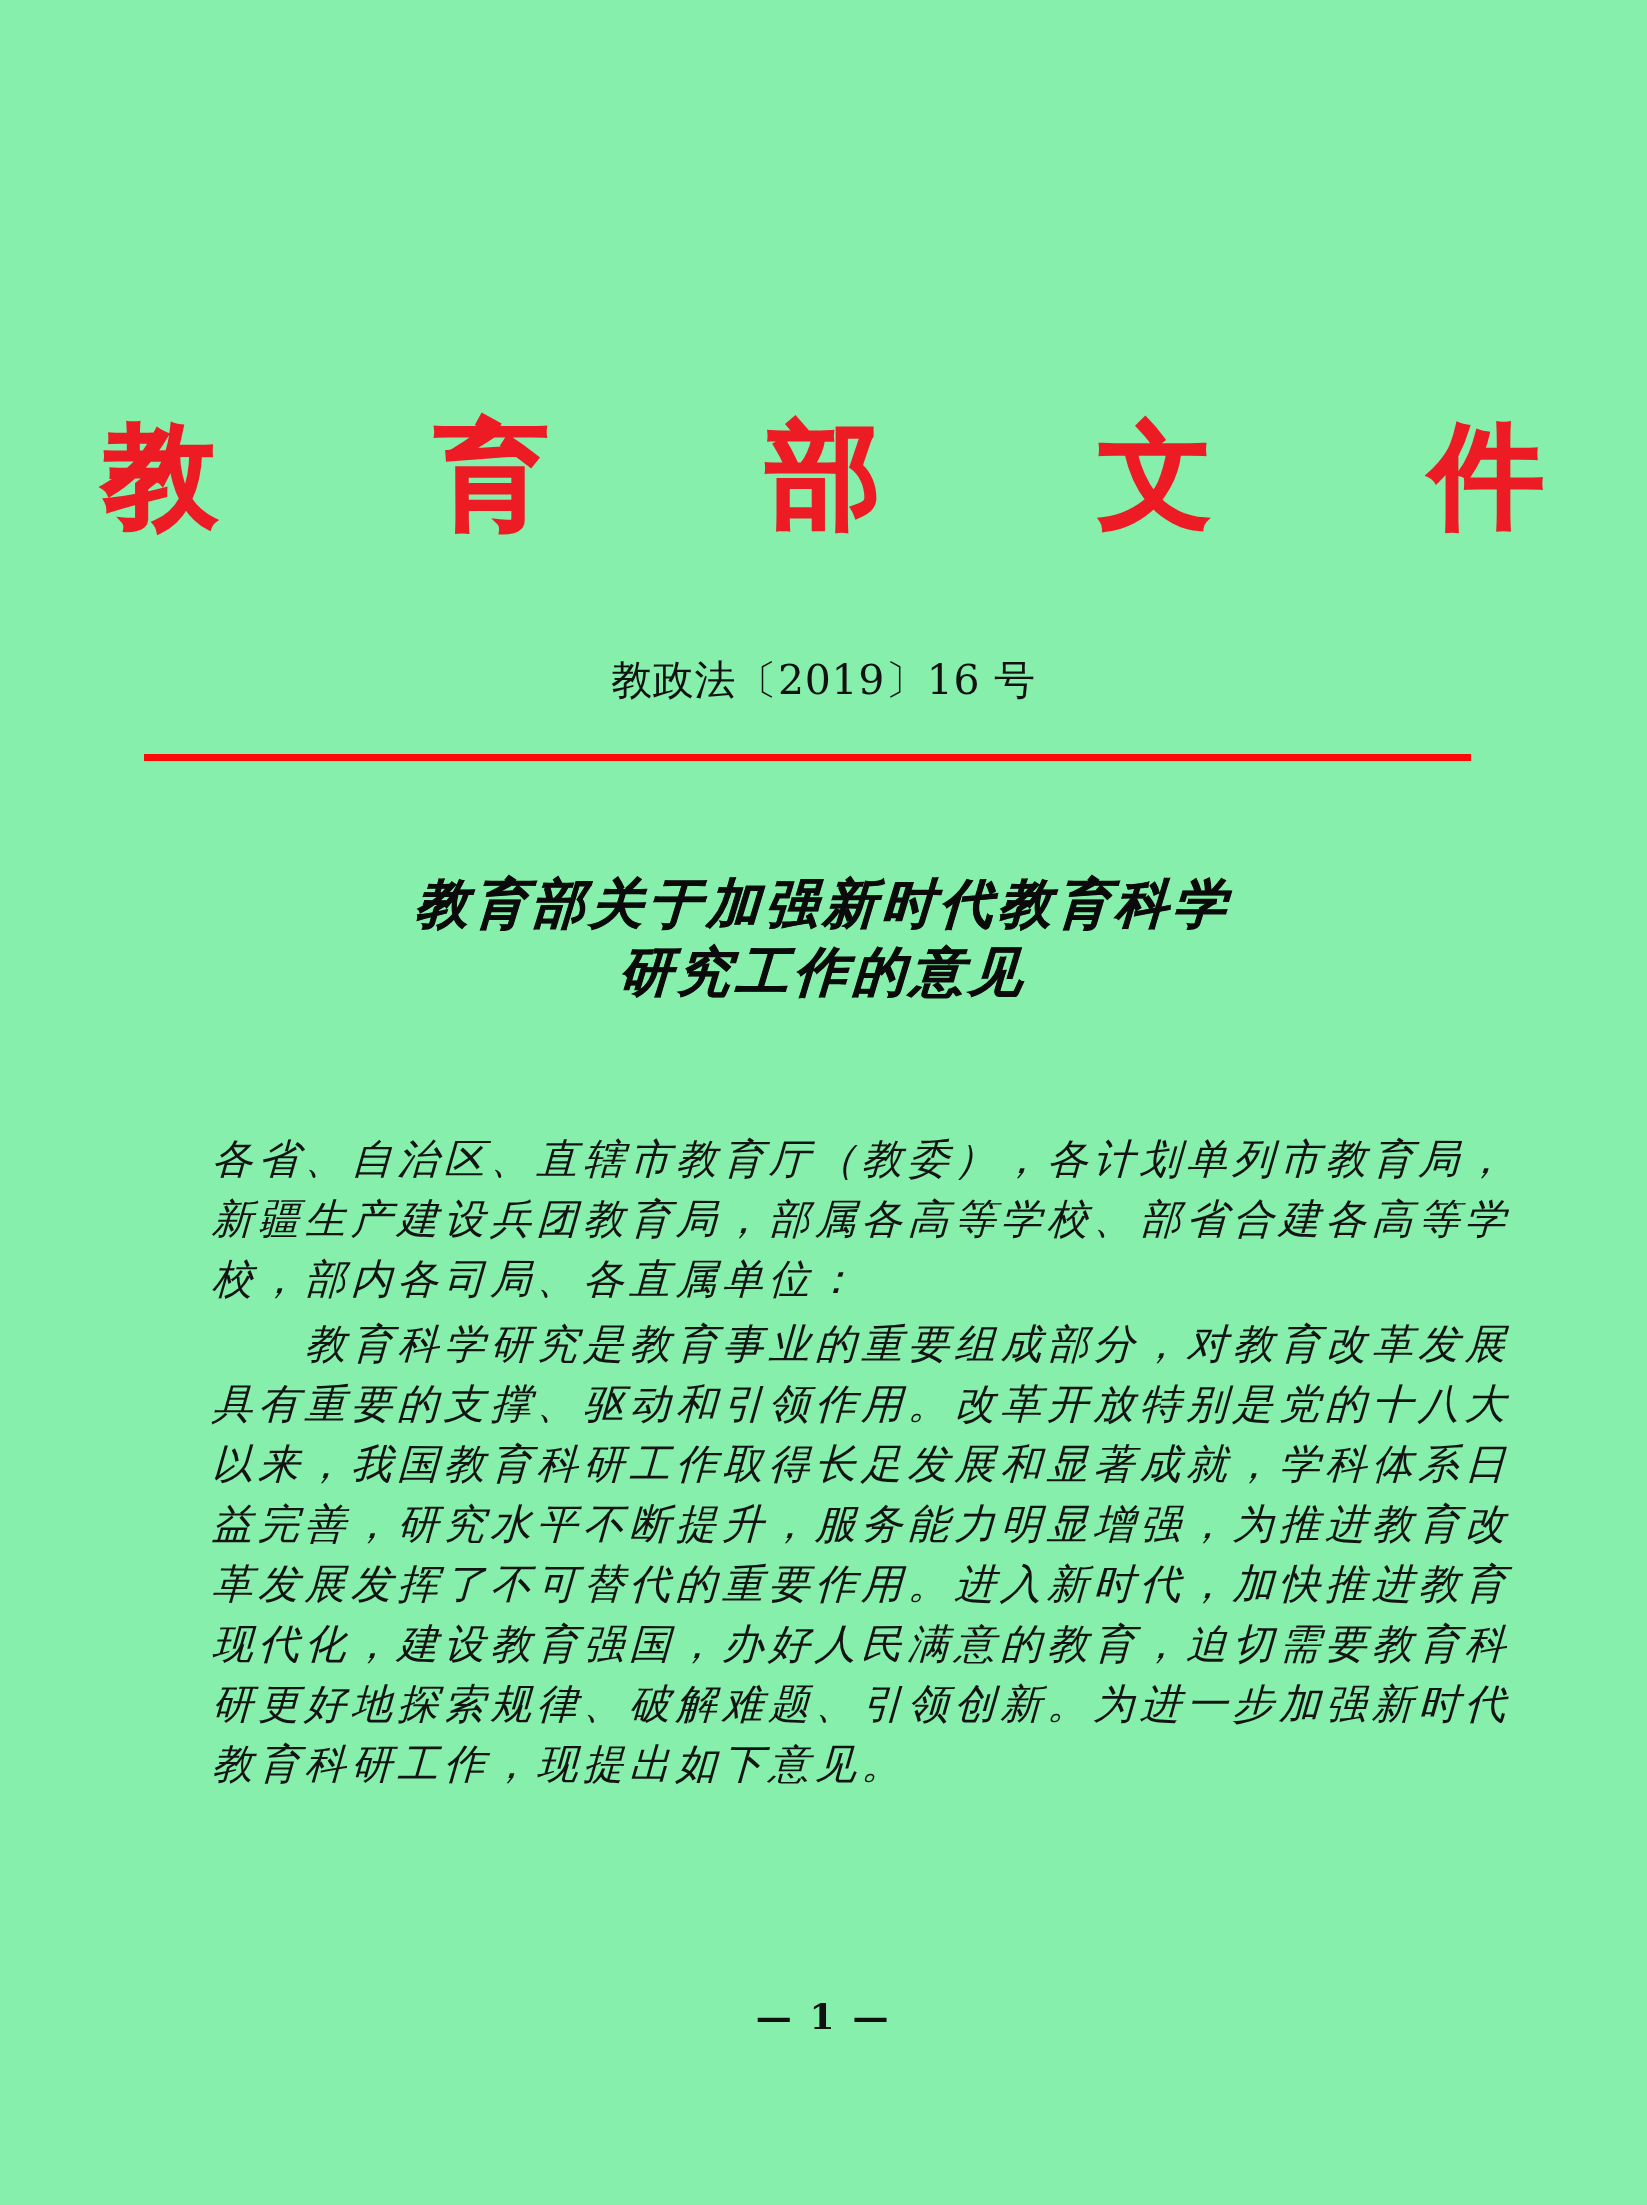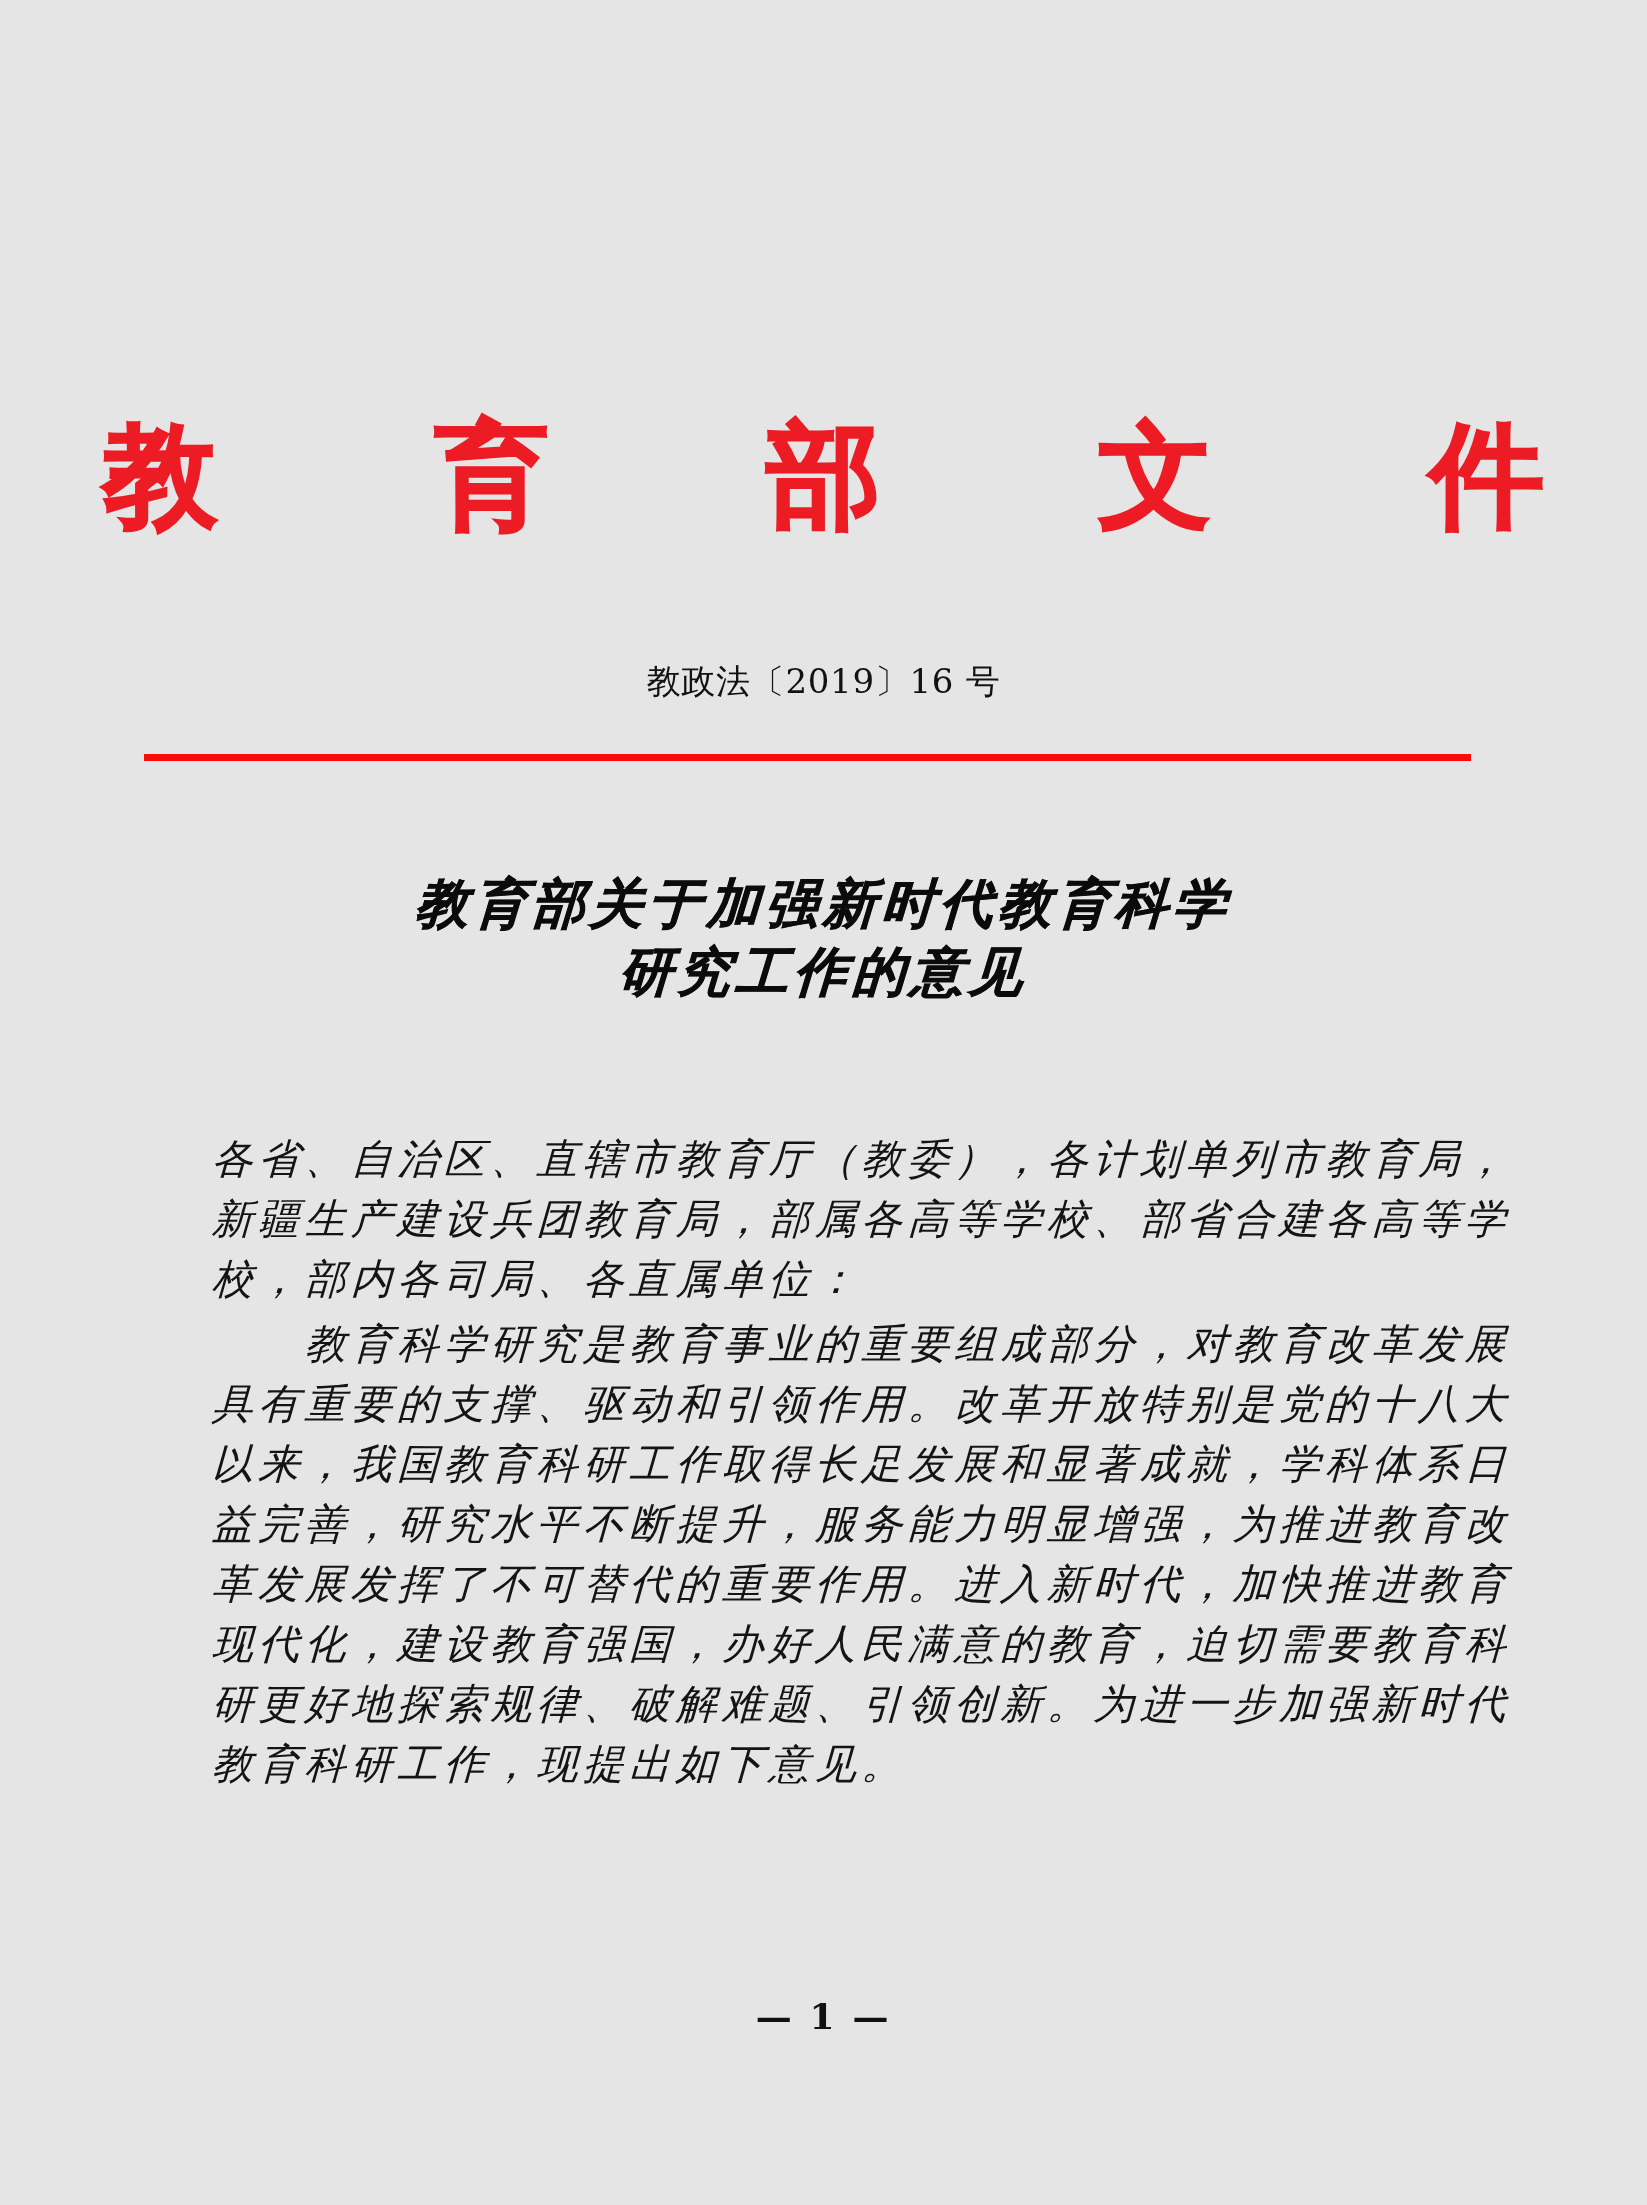--- a/index.html
+++ b/index.html
@@ -48,21 +48,21 @@
     left: 0;
     right: 0;
     top: 654px;
     height: 53px;
     display: flex;
     align-items: center;
     justify-content: center;
   }
   .docnum-text {
     font-family: "DejaVu Serif", "Liberation Serif", serif;
-    font-size: 34px;
+    font-size: 41px;
     line-height: 1;
     color: #121212;
     white-space: nowrap;
     letter-spacing: 0.7px;
   }
 
   
   .red-rule {
     position: absolute;
     left: 144px;
@@ -134,21 +134,21 @@
     font-weight: 700;
     line-height: 1;
     color: #111111;
     letter-spacing: 2.7px;
     white-space: nowrap;
   }
 </style>
 </head>
 <body>
 
-<div class="page" style="background: #e5e5e5;">
+<div class="page" style="background: #86efac;">
 
   <div class="masthead">
     <div class="masthead-text" style="color: rgb(237, 28, 36);">教 育 部 文 件</div>
   </div>
 
   <div class="docnum">
     <div class="docnum-text">教政法〔2019〕16 号</div>
   </div>
 
   <div class="red-rule" style="background: rgb(251, 10, 10);"></div>

